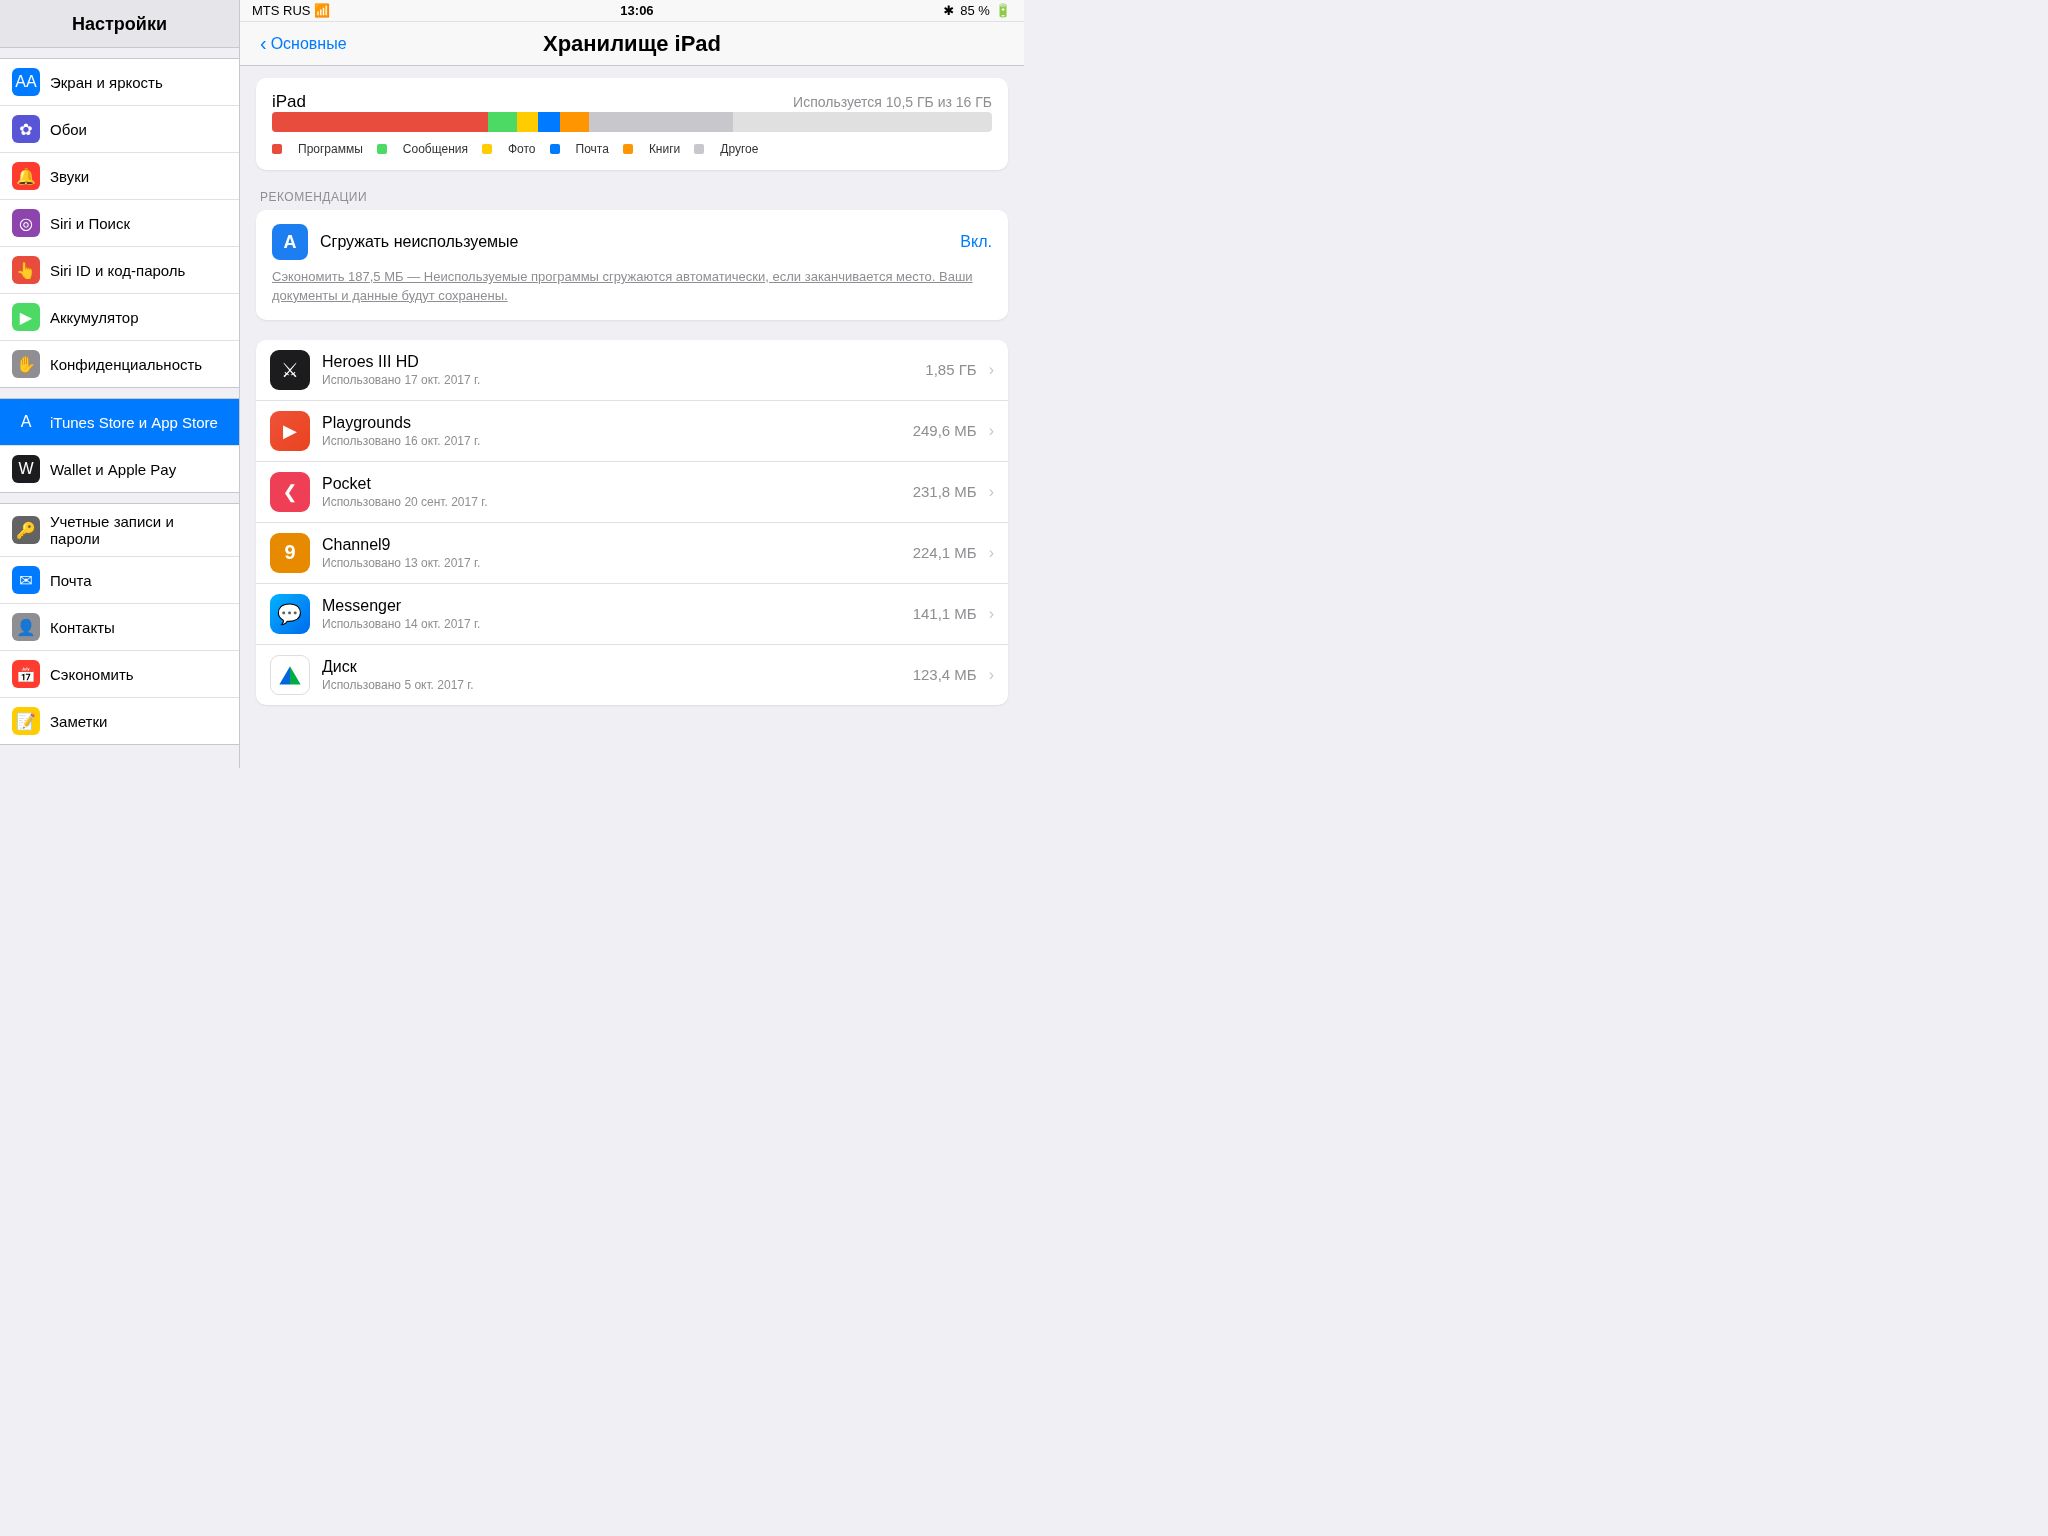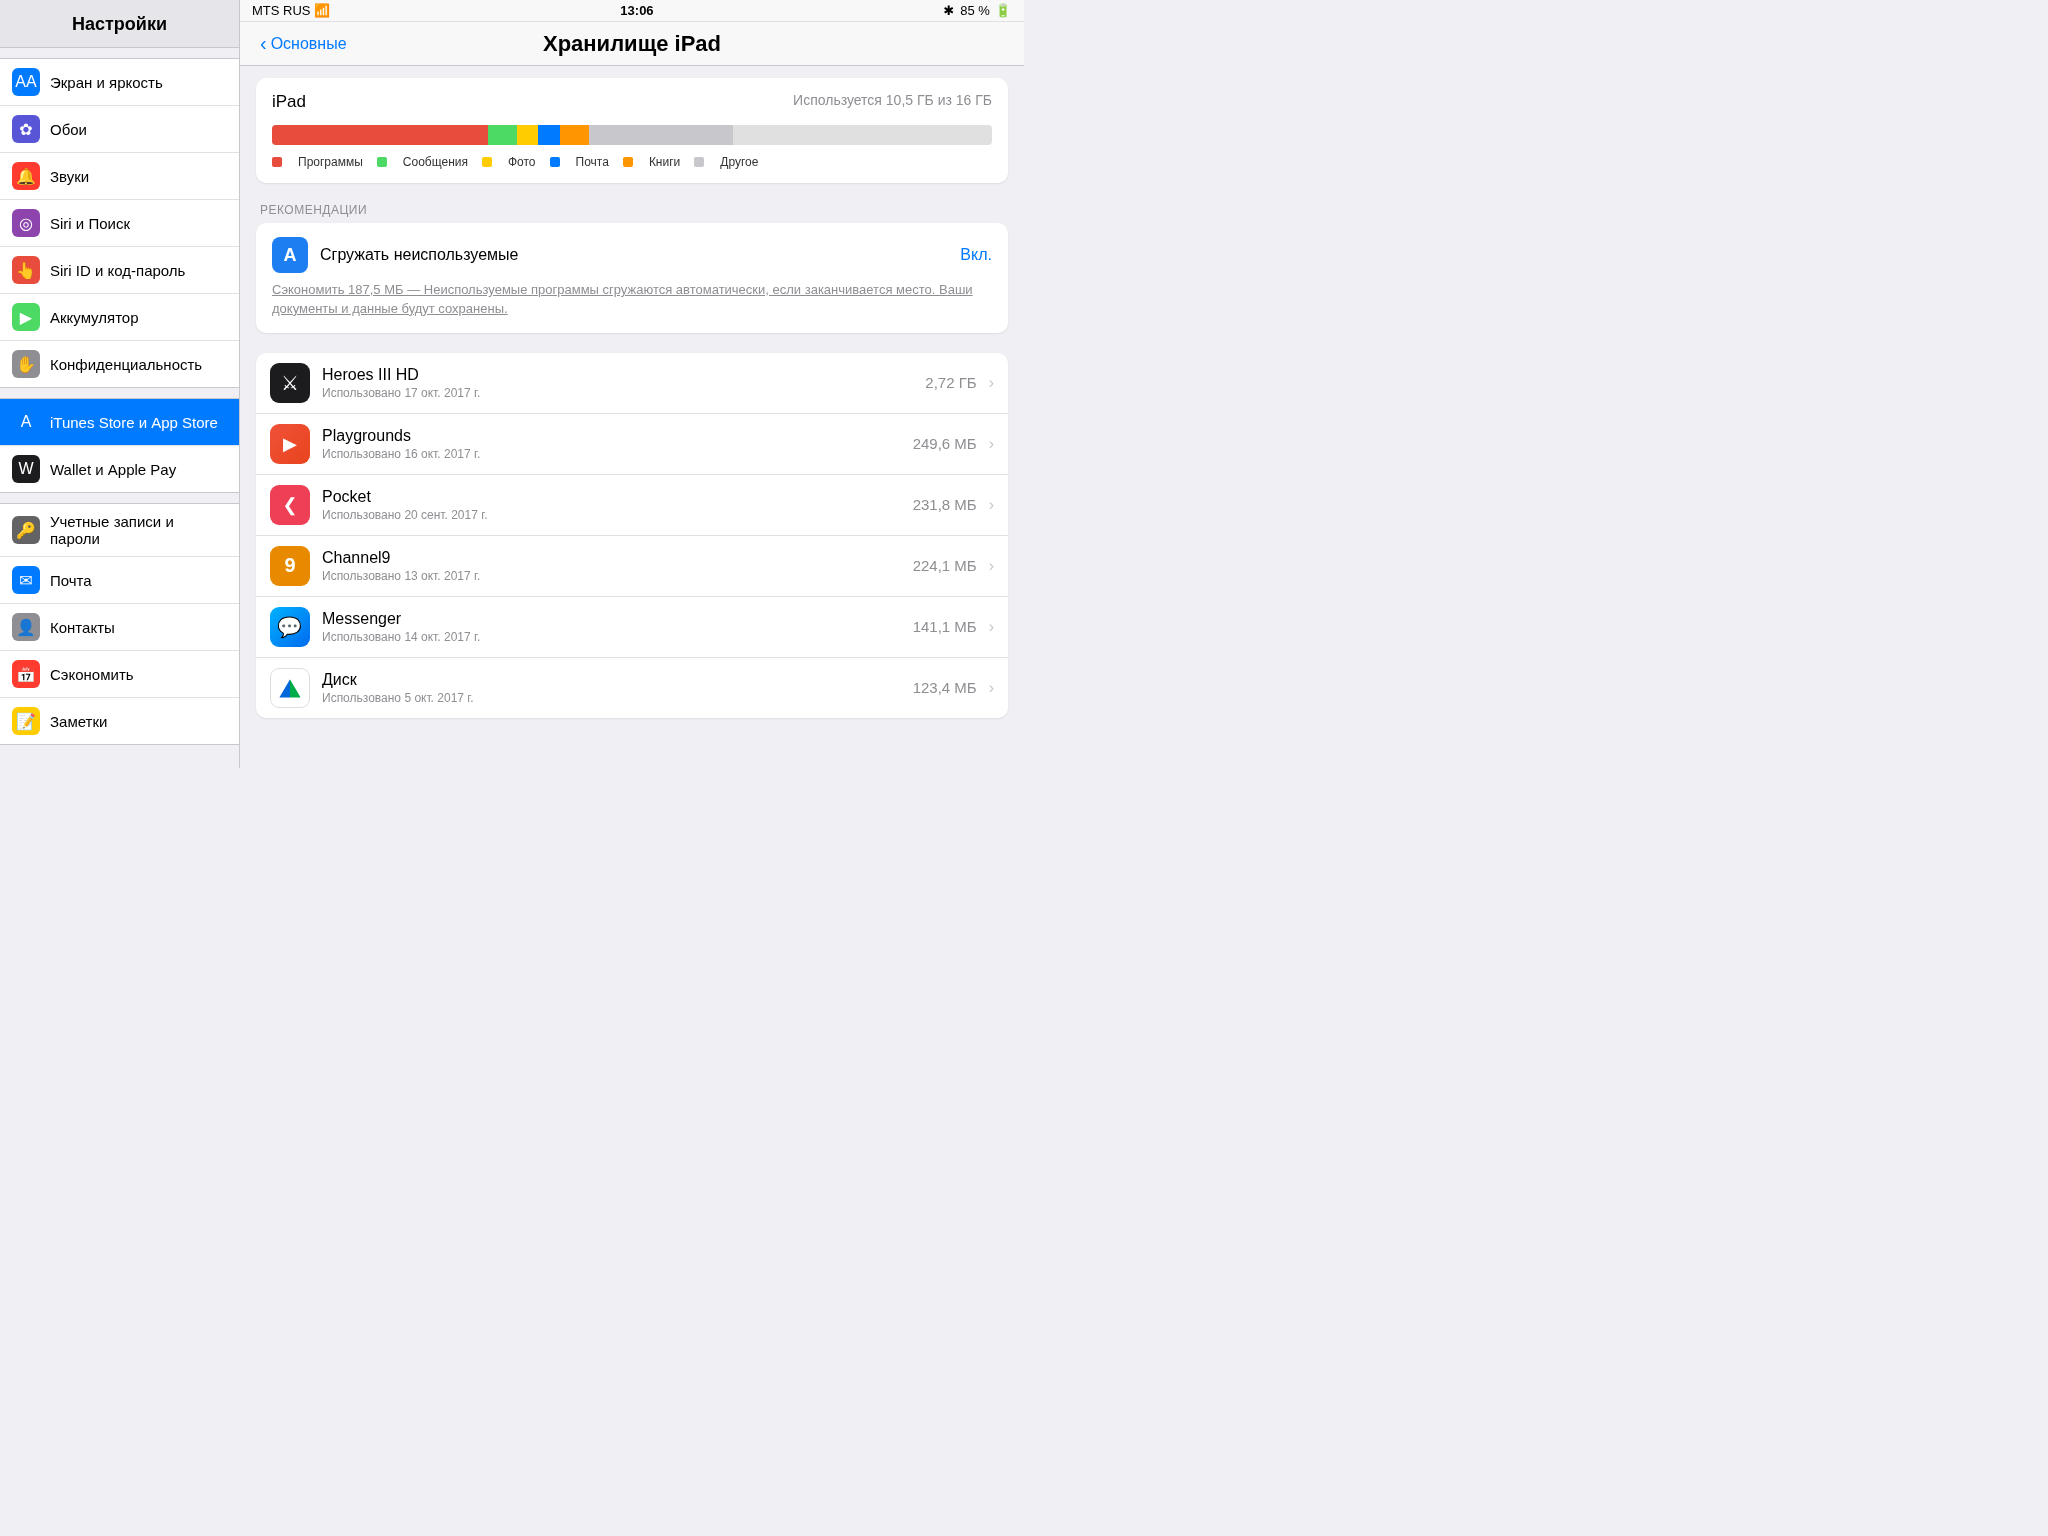--- a/index.html
+++ b/index.html
@@ -136,21 +136,22 @@
     .storage-card {
       background: #fff;
       border-radius: 10px;
       padding: 14px 16px;
       margin-bottom: 20px;
       box-shadow: 0 1px 2px rgba(0,0,0,0.08);
     }
     .storage-header {
       display: flex;
       justify-content: space-between;
-      margin-bottom: 13px;
+      align-items: center;
+      margin-bottom: 0;
     }
     .storage-device-name {
       font-size: 17px;
       font-weight: 500;
       color: #000;
     }
     .storage-usage-text {
       font-size: 14px;
       color: #8e8e93;
     }
@@ -443,21 +444,21 @@
       <div class="rec-description">Сэкономить 187,5 МБ — Неиспользуемые программы сгружаются автоматически, если заканчивается место. Ваши документы и данные будут сохранены.</div>
     </div>
 
     <div class="app-list" id="app-list">
         <div class="app-item">
           <div class="app-icon" style="background: rgb(28, 28, 30); color: rgb(255, 255, 255); font-size: 20px;">⚔</div>
           <div class="app-info">
             <div class="app-name">Heroes III HD</div>
             <div class="app-date">Использовано 17 окт. 2017 г.</div>
           </div>
-          <div class="app-size">2,72 ГБ</div>
+          <div class="app-size">1,85 ГБ</div>
           <span class="chevron-right">›</span>
         </div>
         <div class="app-item">
           <div class="app-icon" style="background: linear-gradient(135deg, rgb(240, 81, 56) 0%, rgb(232, 68, 30) 100%); color: rgb(255, 255, 255); font-size: 18px;">▶</div>
           <div class="app-info">
             <div class="app-name">Playgrounds</div>
             <div class="app-date">Использовано 16 окт. 2017 г.</div>
           </div>
           <div class="app-size">249,6 МБ</div>
           <span class="chevron-right">›</span>

